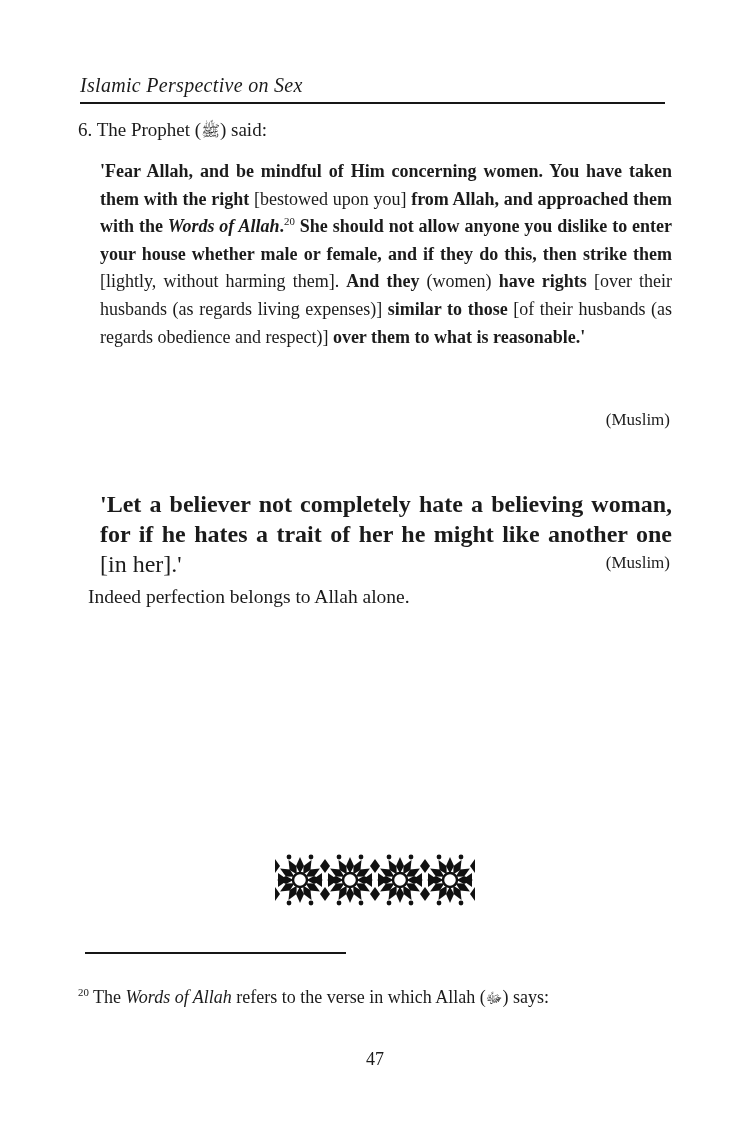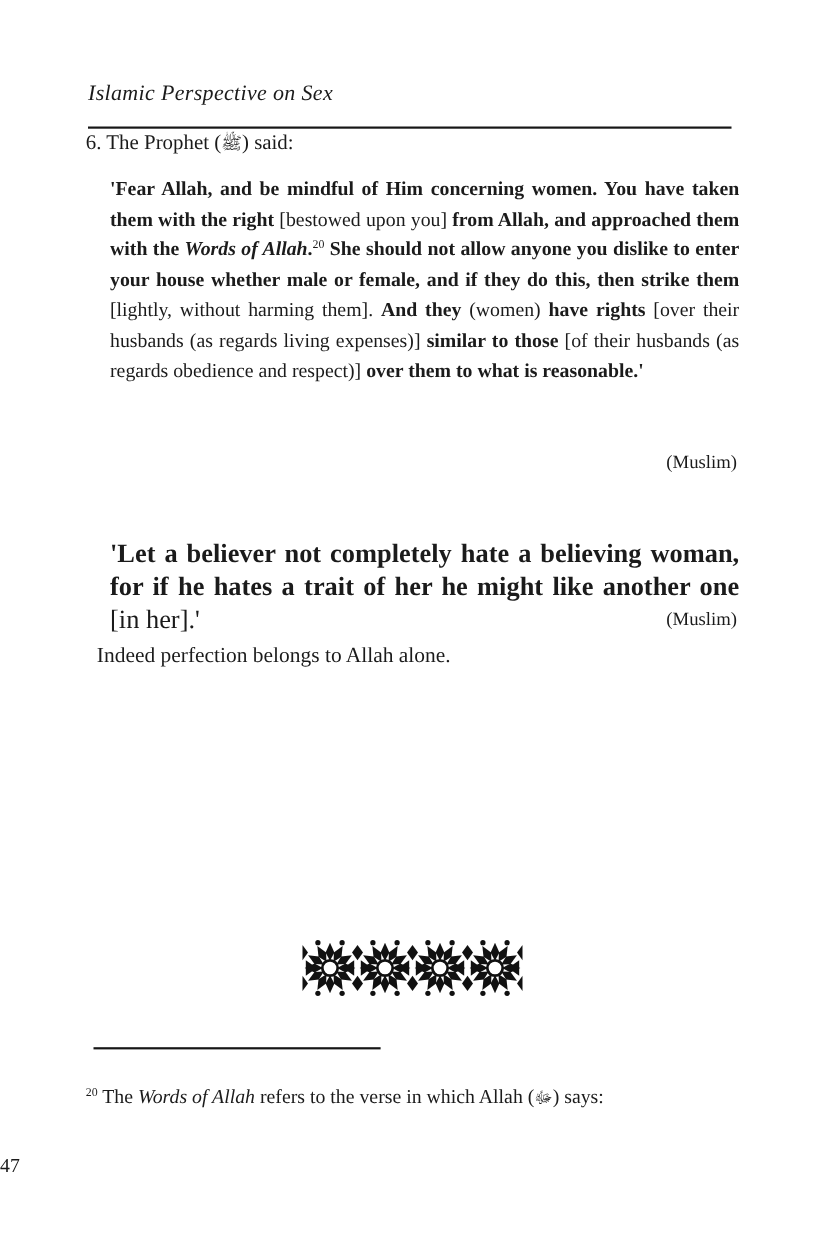--- a/index.html
+++ b/index.html
@@ -17,21 +17,21 @@
   .s-b{font-weight:bold;margin-top:32px;}
   .s-i{font-style:italic;}
   .s-bi{font-weight:bold;font-style:italic;}
   .s-sup{vertical-align:super;font-size:0.6em;line-height:0;}
   .s-seal{font-size:0.82em;}
   .s-cite{font-weight:normal;font-size:0.88em;}
 
   .running-header{
     position:absolute;left:80px;top:74px;width:585px;
     font-style:italic;font-size:20px;letter-spacing:0.3px;
-    padding-bottom:18px;border-bottom:2.5px solid #161616;
+    padding-bottom:5px;border-bottom:2.5px solid #161616;
   }
   .hadith-heading{
     position:absolute;left:78px;font-size:19px;
   }
   .heading-6{top:119px;text-align:center;}
   .heading-7{top:444px;}
   .quote{
     position:absolute;left:100px;width:572px;
     font-size:18px;line-height:27.6px;
     text-align:justify;
@@ -57,21 +57,21 @@
   .footnote{
     position:absolute;left:78px;top:984px;width:592px;
     font-size:18px;line-height:27px;
   }
   .footnote-verse{
     position:absolute;left:100px;top:992px;width:568px;
     font-size:17.5px;line-height:28px;text-align:justify;
   }
   .page-number{
     position:absolute;left:0;top:1049px;width:100%;
-    text-align:left;font-size:18px;
+    text-align:center;font-size:18px;
   }
 </style>
 </head>
 <body>
 
 <div class="page">
 
   <div class="running-header">Islamic Perspective on Sex</div>
 
   <div class="hadith-heading heading-6"><span class="s-r">6. The Prophet (</span><span class="s-seal">ﷺ</span><span class="s-r">) said:</span></div>

